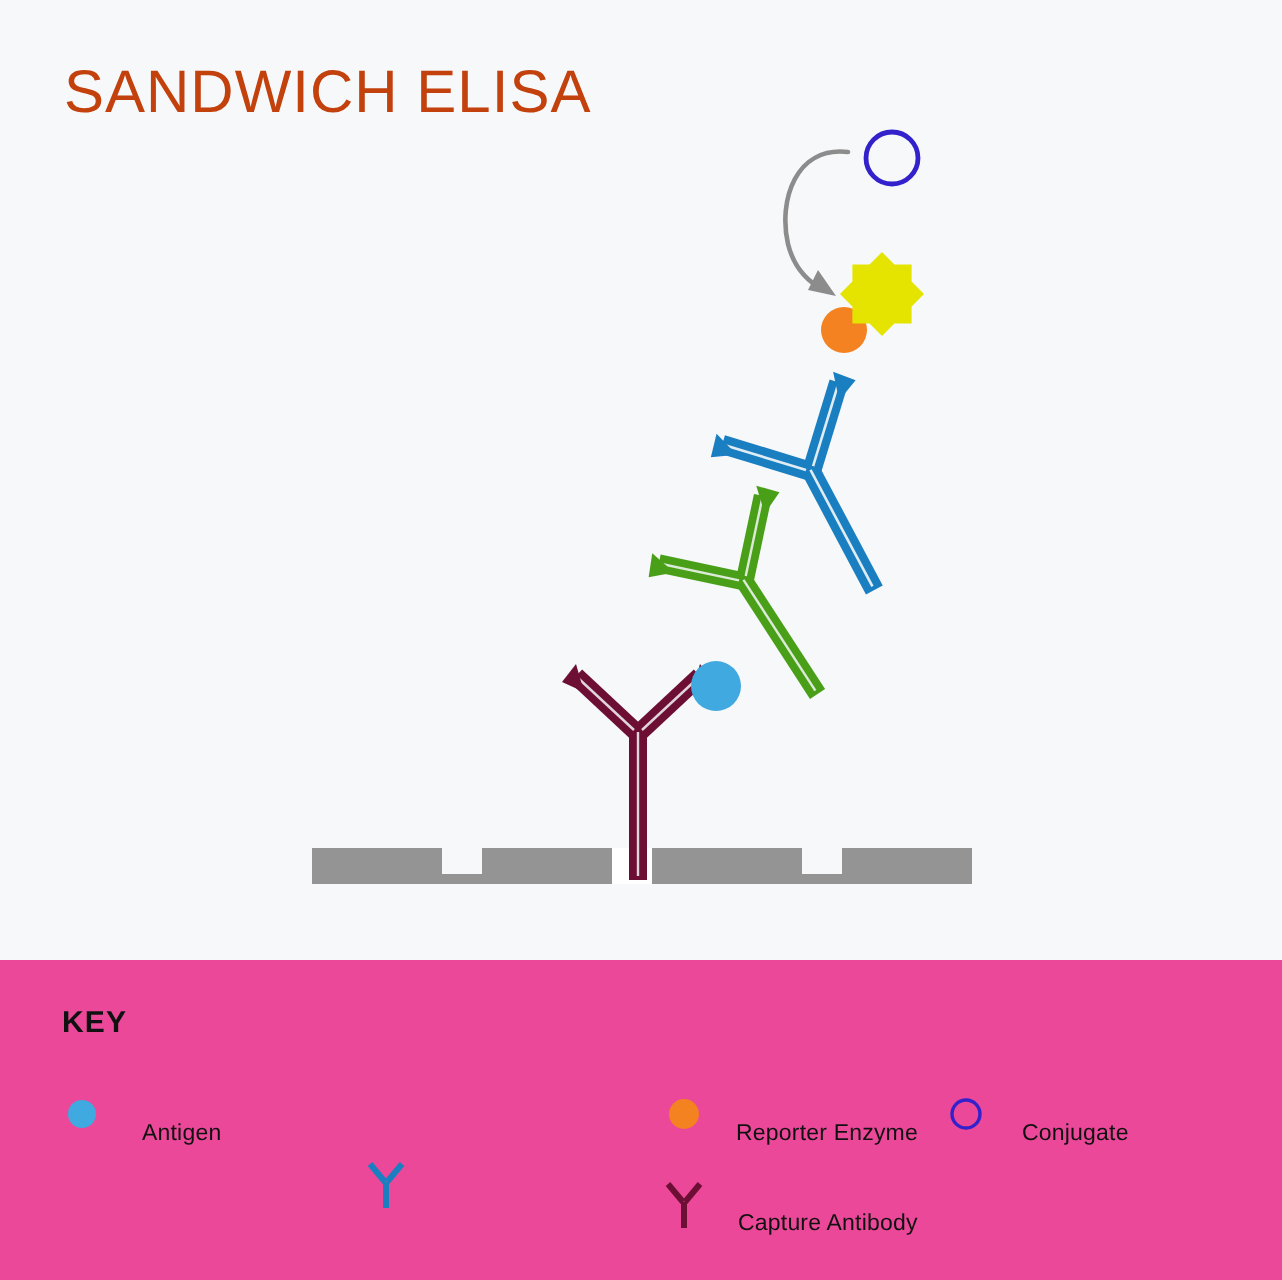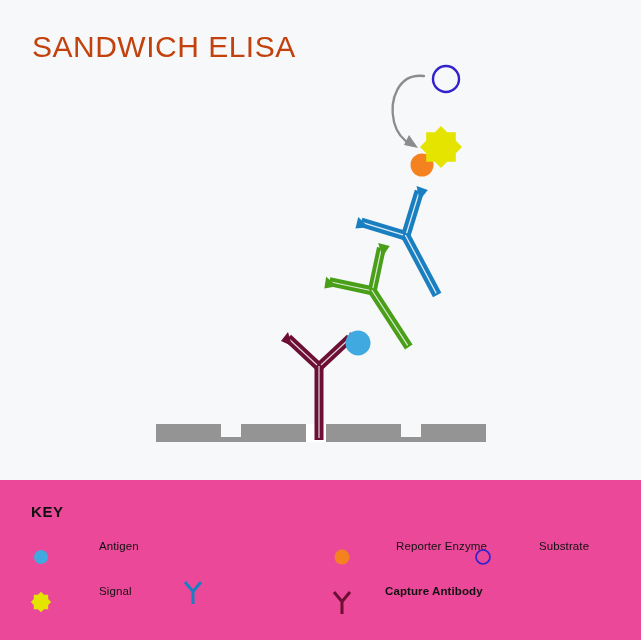--- a/index.html
+++ b/index.html
@@ -33,21 +33,21 @@
   }
   .key-title{
     position:absolute;left:31px;top:23px;
     font-size:15px;font-weight:700;letter-spacing:0.6px;color:#111;
   }
   .legend{
     position:absolute;left:0;top:0;width:641px;height:160px;
   }
   .legend-item{
     position:absolute;
-    display:flex;align-items:flex-start;gap:28px;
+    display:flex;align-items:flex-end;
   }
   .legend-icon{
     width:30px;height:34px;display:flex;align-items:center;justify-content:center;
     flex:0 0 30px;
   }
   .legend-label{
     font-size:11.5px;
     color:#111;
     line-height:13.2px;
     white-space:pre-line;
@@ -161,28 +161,20 @@
 
       <div class="legend-item" style="left:26px;top:60px;">
         <span class="legend-icon">
           <svg width="20" height="20" viewBox="0 0 20 20">
               <circle cx="10" cy="10" r="7" fill="#3fa9e0"></circle>
             </svg>
         </span>
         <span class="legend-label" style="margin-left:15px;">Antigen</span>
       </div>
 
-      <div class="legend-item" style="left:26px;top:105px;">
-        <span class="legend-icon">
-          <svg width="24" height="24" viewBox="-13 -13 26 26">
-            <polygon fill="#e4e400" points="0,-11 3.3,-7.8 7.8,-7.8 7.8,-3.3 11,0 7.8,3.3 7.8,7.8 3.3,7.8 0,11 -3.3,7.8 -7.8,7.8 -7.8,3.3 -11,0 -7.8,-3.3 -7.8,-7.8 -3.3,-7.8"></polygon>
-          </svg>
-        </span>
-        <span class="legend-label" style="margin-left:15px;">Signal</span>
-      </div>
 
 
       <div class="legend-item" style="left:178px;top:95px;">
         <span class="legend-icon">
           <svg width="26" height="28" viewBox="-13 -14 26 28">
             <g stroke="#1a7fc1" stroke-width="3" fill="none" stroke-linecap="butt">
               <path d="M0,-1 L0,12"></path>
                 <path d="M-0.5,-1 L-8,-10"></path>
                 <path d="M0.5,-1 L8,-10"></path>
             </g>
@@ -202,28 +194,28 @@
       <div class="legend-item" style="left:327px;top:105px;">
         <span class="legend-icon">
           <svg width="26" height="28" viewBox="-13 -14 26 28">
             <g stroke="#6d0f35" stroke-width="3" fill="none" stroke-linecap="butt">
               <path d="M0,-1 L0,12"></path>
                 <path d="M-0.5,-1 L-8,-10"></path>
                 <path d="M0.5,-1 L8,-10"></path>
             </g>
           </svg>
         </span>
-        <span class="legend-label" style="margin-left:0;font-weight:bold;">Capture Antibody</span>
+        <span class="legend-label" style="margin-left:12px;">Capture Antibody</span>
       </div>
 
       <div class="legend-item" style="left:468px;top:60px;">
         <span class="legend-icon">
           <svg width="20" height="20" viewBox="0 0 20 20">
               <circle cx="10" cy="10" r="7" fill="none" stroke="#3322cc" stroke-width="1.7"></circle>
             </svg>
         </span>
-        <span class="legend-label" style="margin-left:13px;">Substrate</span>
+        <span class="legend-label" style="margin-left:13px;">Conjugate</span>
       </div>
 
     </div>
   </div>
 
 </div>
 
 </body></html>

